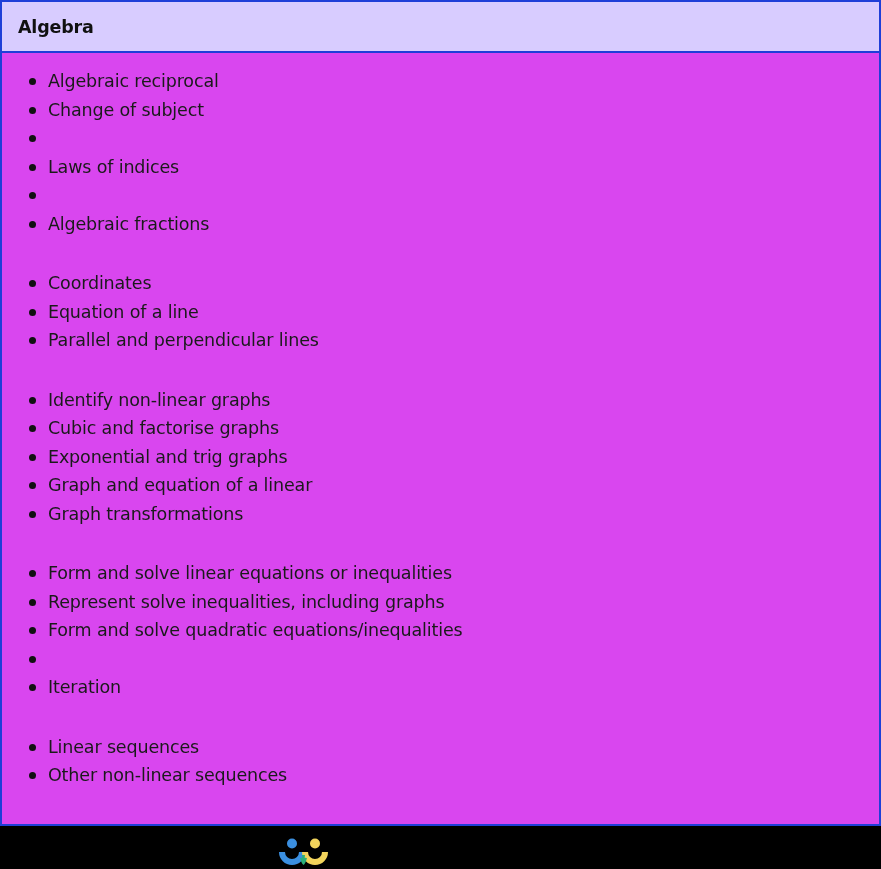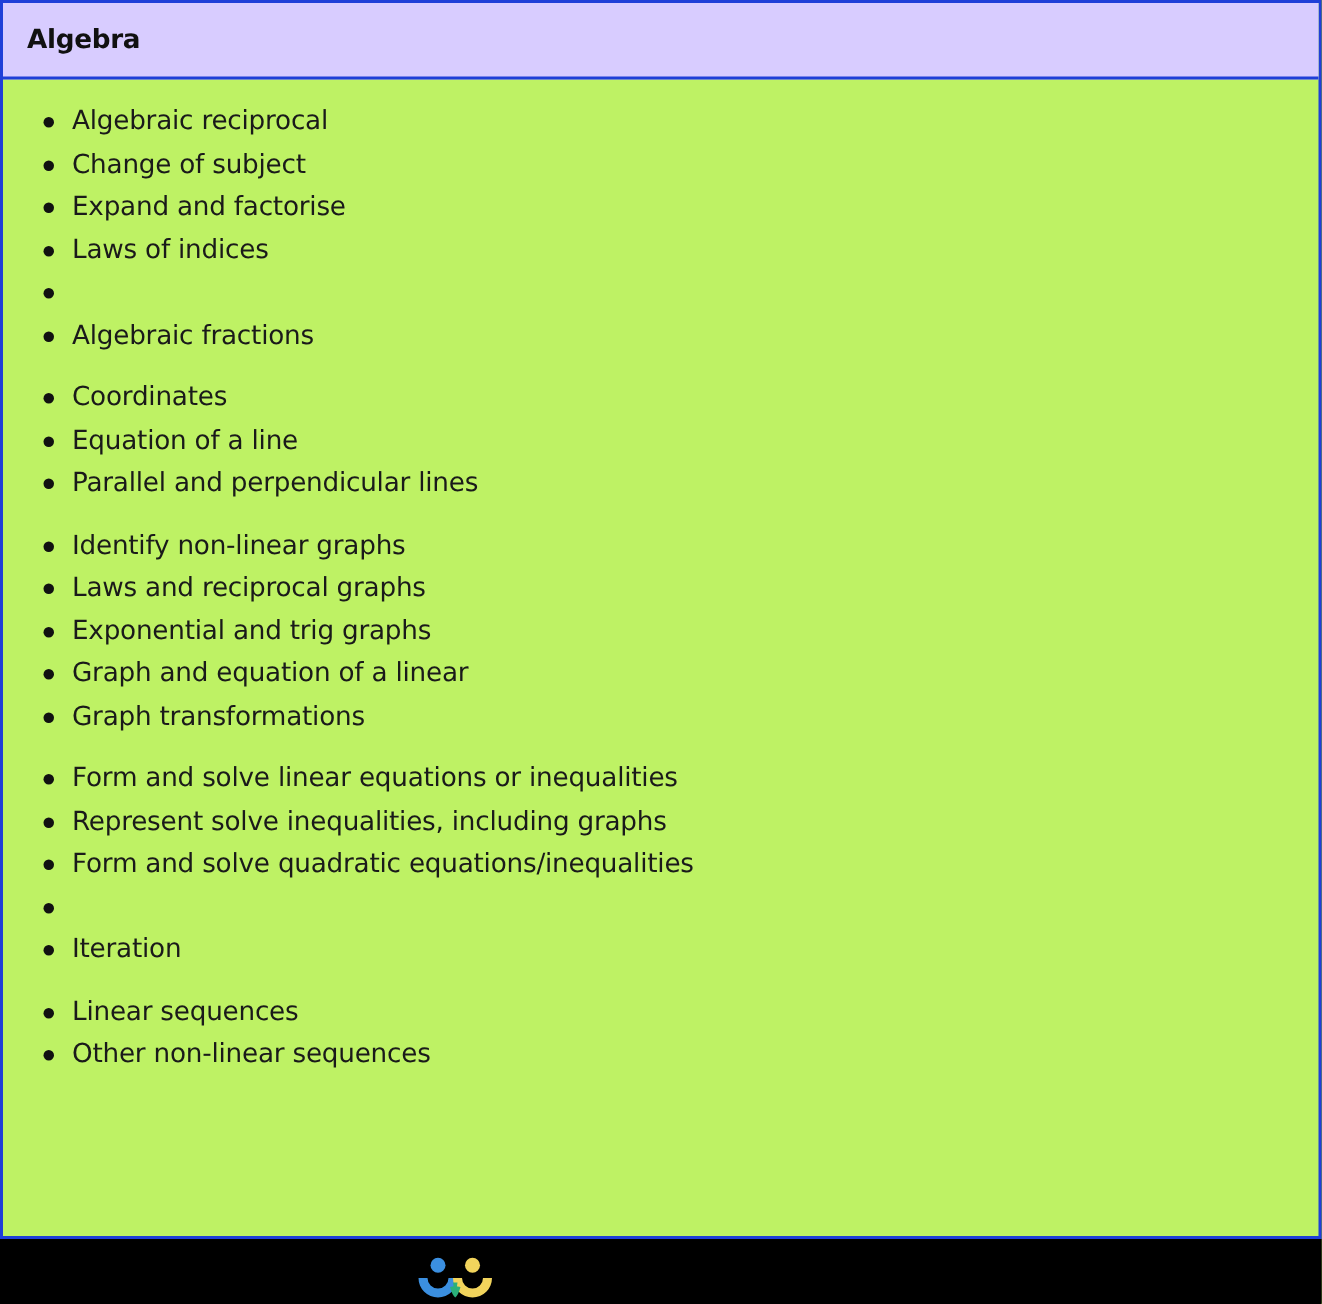--- a/index.html
+++ b/index.html
@@ -10,21 +10,21 @@
       height: 869px;
       overflow: hidden;
     }
     .card {
       position: absolute;
       left: 0;
       top: 0;
       width: 877px;
       height: 822px;
       border: 2px solid #1f3fd8;
-      background: #bef264;
+      background: #d946ef;
     }
     .card-header {
       height: 51px;
       background: #d8ccff;
       border-bottom: 2px solid #1f3fd8;
       display: flex;
       align-items: center;
       padding-left: 16px;
       box-sizing: border-box;
     }
@@ -38,21 +38,21 @@
     .card-body {
       padding-top: 14px;
       padding-left: 0;
     }
     .topic-group {
       margin: 0;
       padding: 0;
       list-style: none;
     }
     .topic-group + .topic-group {
-      margin-top: 13px;
+      margin-top: 31px;
     }
     .topic-item {
       position: relative;
       height: 28.5px;
       line-height: 28.5px;
       padding-left: 46px;
       font-family: "DejaVu Sans", sans-serif;
       font-size: 17.5px;
       color: #1a1a1a;
       white-space: nowrap;
@@ -80,35 +80,35 @@
 
 <div class="card">
   <div class="card-header">
     <span class="card-title">Algebra</span>
   </div>
   <div class="card-body">
 
     <ul class="topic-group">
       <li class="topic-item"><span class="bullet"></span><span>Algebraic reciprocal</span></li>
       <li class="topic-item"><span class="bullet"></span><span>Change of subject</span></li>
-      <li class="topic-item"><span class="bullet"></span><span>Expand and factorise</span></li>
+      <li class="topic-item"><span class="bullet"></span></li>
       <li class="topic-item"><span class="bullet"></span><span>Laws of indices</span></li>
       <li class="topic-item"><span class="bullet"></span></li>
       <li class="topic-item"><span class="bullet"></span><span>Algebraic fractions</span></li>
     </ul>
 
     <ul class="topic-group">
       <li class="topic-item"><span class="bullet"></span><span>Coordinates</span></li>
       <li class="topic-item"><span class="bullet"></span><span>Equation of a line</span></li>
       <li class="topic-item"><span class="bullet"></span><span>Parallel and perpendicular lines</span></li>
     </ul>
 
     <ul class="topic-group">
       <li class="topic-item"><span class="bullet"></span><span>Identify non-linear graphs</span></li>
-      <li class="topic-item"><span class="bullet"></span><span>Laws and reciprocal graphs</span></li>
+      <li class="topic-item"><span class="bullet"></span><span>Cubic and factorise graphs</span></li>
       <li class="topic-item"><span class="bullet"></span><span>Exponential and trig graphs</span></li>
       <li class="topic-item"><span class="bullet"></span><span>Graph and equation of a linear</span></li>
       <li class="topic-item"><span class="bullet"></span><span>Graph transformations</span></li>
     </ul>
 
     <ul class="topic-group">
       <li class="topic-item"><span class="bullet"></span><span>Form and solve linear equations or inequalities</span></li>
       <li class="topic-item"><span class="bullet"></span><span>Represent solve inequalities, including graphs</span></li>
       <li class="topic-item"><span class="bullet"></span><span>Form and solve quadratic equations/inequalities</span></li>
       <li class="topic-item"><span class="bullet"></span></li>

